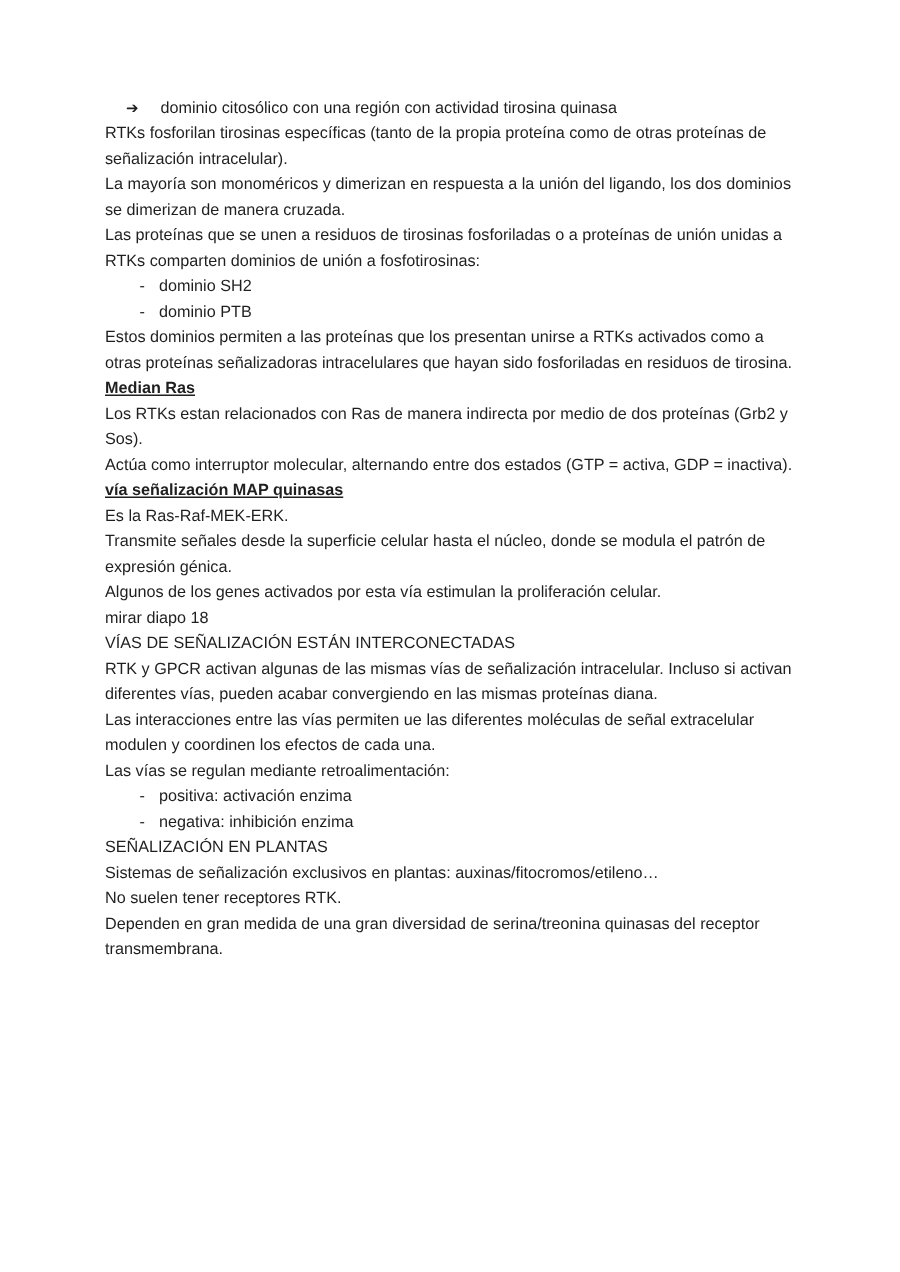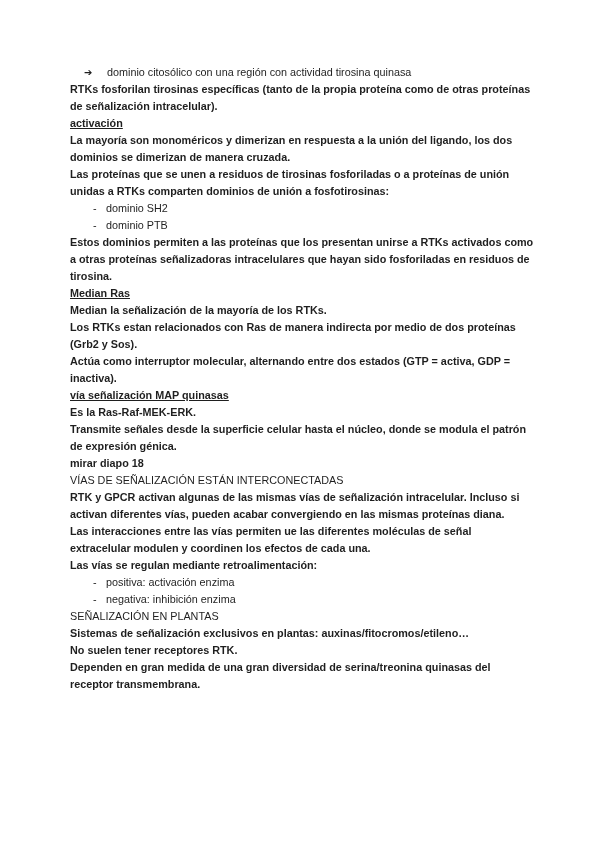--- a/index.html
+++ b/index.html
@@ -26,21 +26,21 @@
     width: 464px;
     font-size: 10.8px;
     line-height: 17px;
     color: #1f1f1f;
     letter-spacing: 0;
   }
   .doc > div {
     margin: 0;
   }
   .para {
-    font-weight: bold;
+    font-weight: normal;
   }
   .heading-u {
     font-weight: bold;
     text-decoration: underline;
   }
   .heading-caps {
     font-weight: normal;
   }
   .arrow-item {
     position: relative;
@@ -63,33 +63,32 @@
     top: 0;
   }
 </style>
 </head>
 <body style="background: rgb(255, 255, 255);">
 
 <div class="page">
   <div class="doc" id="doc" style="color: rgb(31, 31, 31);">
       <div class="arrow-item"><span class="marker">➔</span><span class="text">dominio citosólico con una región con actividad tirosina quinasa</span></div>
       <div class="para">RTKs fosforilan tirosinas específicas (tanto de la propia proteína como de otras proteínas de señalización intracelular).</div>
-      <div class="heading-u">activación</div>
       <div class="para">La mayoría son monoméricos y dimerizan en respuesta a la unión del ligando, los dos dominios se dimerizan de manera cruzada.</div>
       <div class="para">Las proteínas que se unen a residuos de tirosinas fosforiladas o a proteínas de unión unidas a RTKs comparten dominios de unión a fosfotirosinas:</div>
       <div class="dash-item"><span class="marker">-</span><span class="text">dominio SH2</span></div>
       <div class="dash-item"><span class="marker">-</span><span class="text">dominio PTB</span></div>
       <div class="para">Estos dominios permiten a las proteínas que los presentan unirse a RTKs activados como a otras proteínas señalizadoras intracelulares que hayan sido fosforiladas en residuos de tirosina.</div>
       <div class="heading-u">Median Ras</div>
-      <div class="para">Median la señalización de la mayoría de los RTKs.</div>
       <div class="para">Los RTKs estan relacionados con Ras de manera indirecta por medio de dos proteínas (Grb2 y Sos).</div>
       <div class="para">Actúa como interruptor molecular, alternando entre dos estados (GTP = activa, GDP = inactiva).</div>
       <div class="heading-u">vía señalización MAP quinasas</div>
       <div class="para">Es la Ras-Raf-MEK-ERK.</div>
       <div class="para">Transmite señales desde la superficie celular hasta el núcleo, donde se modula el patrón de expresión génica.</div>
+      <div class="para">Algunos de los genes activados por esta vía estimulan la proliferación celular.</div>
       <div class="para">mirar diapo 18</div>
       <div class="heading-caps">VÍAS DE SEÑALIZACIÓN ESTÁN INTERCONECTADAS</div>
       <div class="para">RTK y GPCR activan algunas de las mismas vías de señalización intracelular. Incluso si activan diferentes vías, pueden acabar convergiendo en las mismas proteínas diana.</div>
       <div class="para">Las interacciones entre las vías permiten ue las diferentes moléculas de señal extracelular modulen y coordinen los efectos de cada una.</div>
       <div class="para">Las vías se regulan mediante retroalimentación:</div>
       <div class="dash-item"><span class="marker">-</span><span class="text">positiva: activación enzima</span></div>
       <div class="dash-item"><span class="marker">-</span><span class="text">negativa: inhibición enzima</span></div>
       <div class="heading-caps">SEÑALIZACIÓN EN PLANTAS</div>
       <div class="para">Sistemas de señalización exclusivos en plantas: auxinas/fitocromos/etileno…</div>
       <div class="para">No suelen tener receptores RTK.</div>

